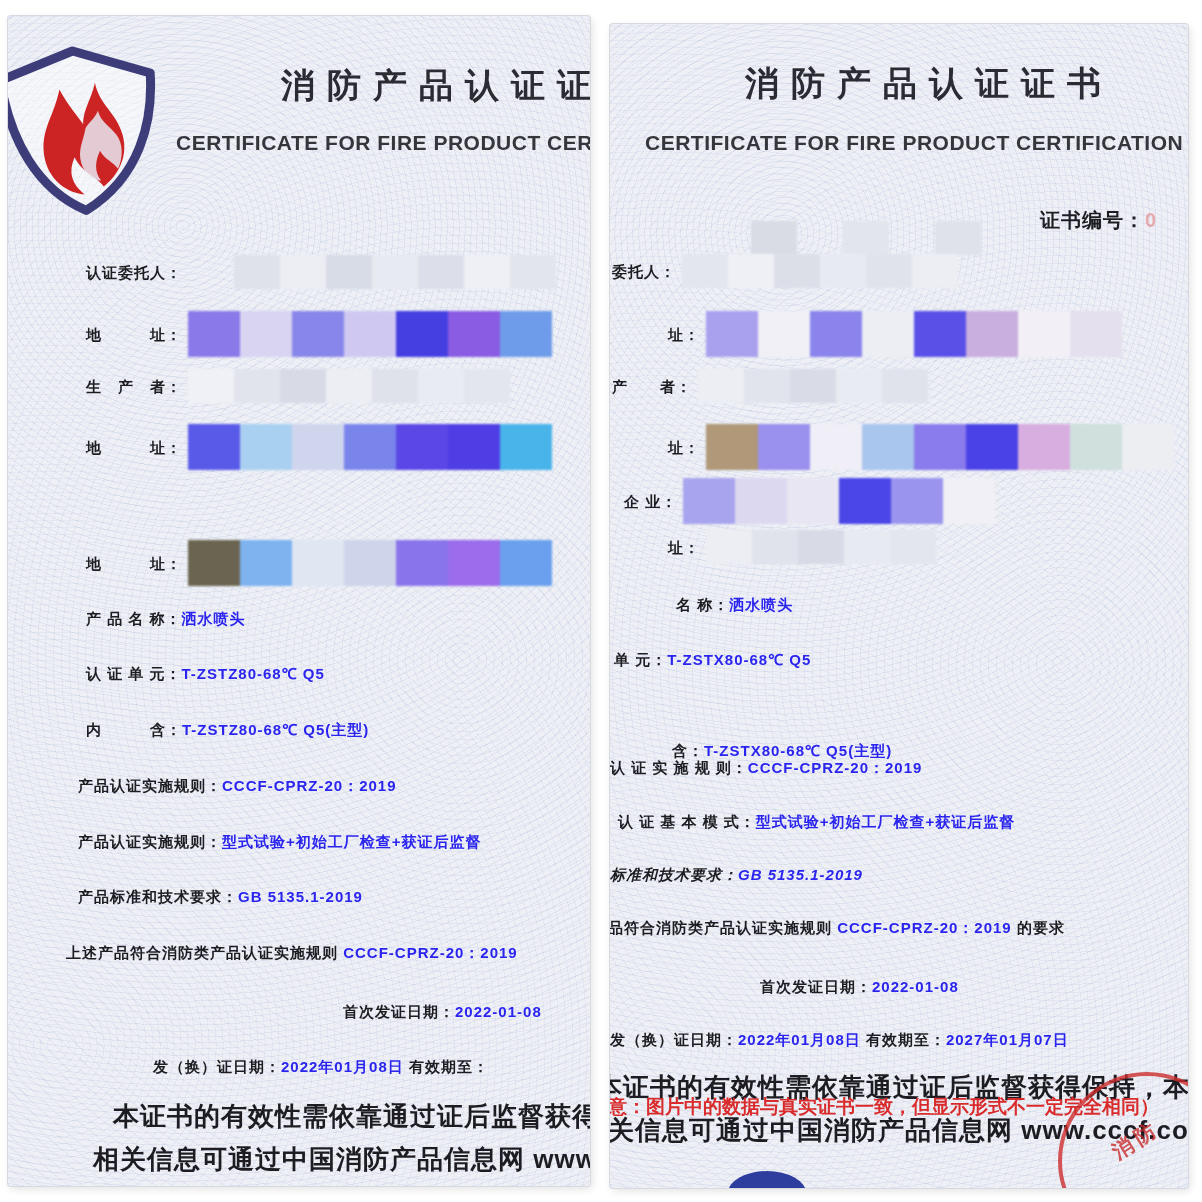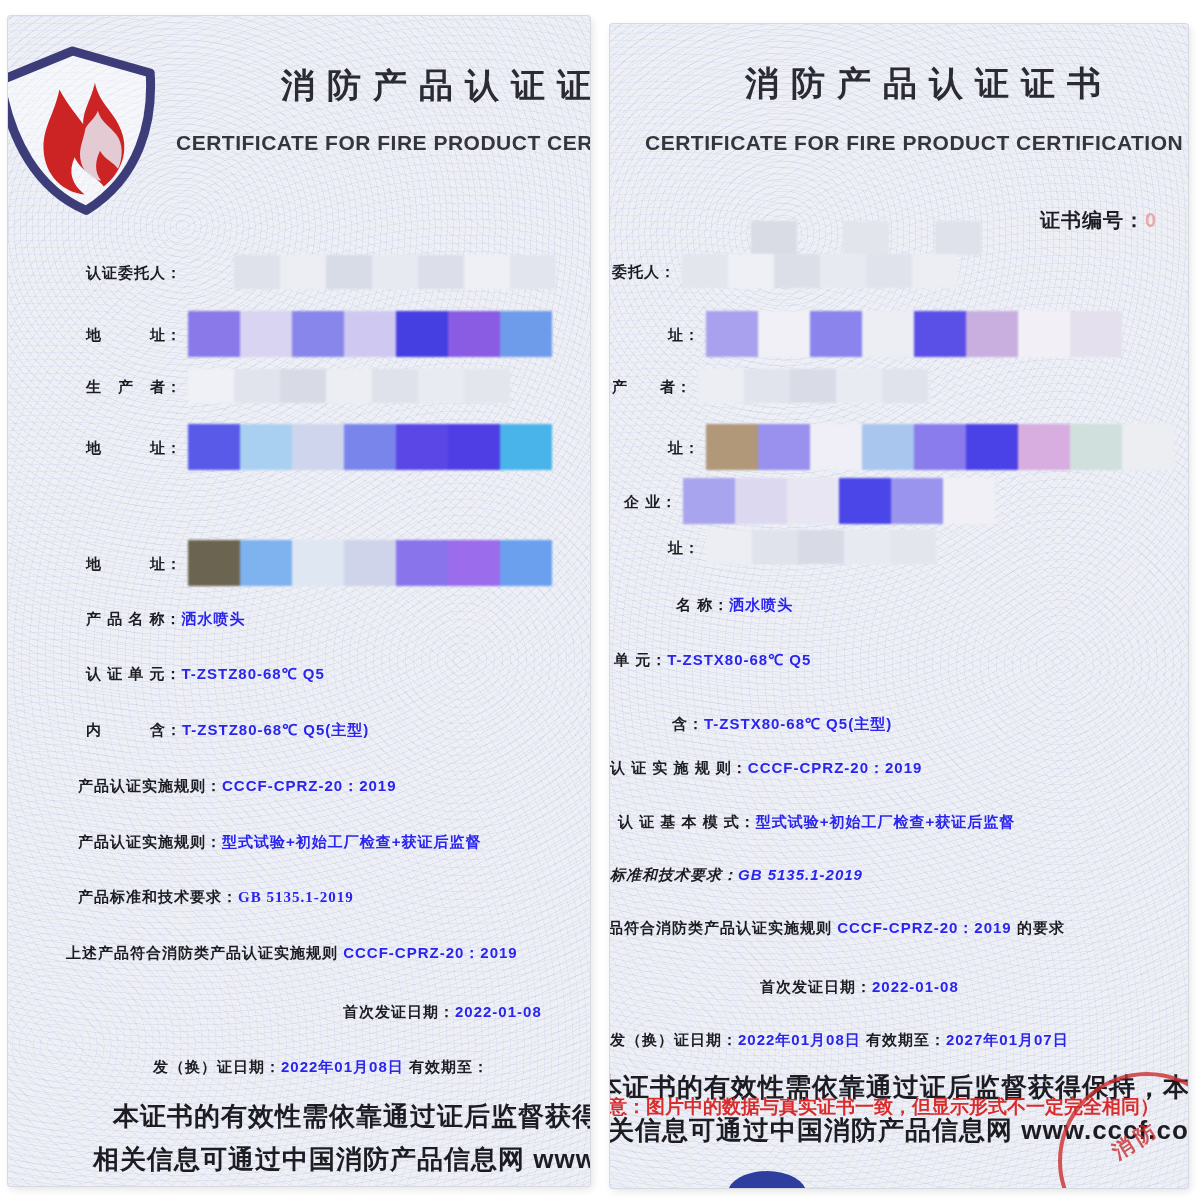--- a/index.html
+++ b/index.html
@@ -117,21 +117,21 @@
     </div>
     <div class="line" style="left:78px;top:699px;">
       <span>内　　　含：</span><span class="v">T-ZSTZ80-68℃ Q5(主型)</span>
     </div>
     <div class="line" style="left:70px;top:755px;">
       <span>产品认证实施规则：</span><span class="v">CCCF-CPRZ-20：2019</span>
     </div>
     <div class="line" style="left:70px;top:811px;">
       <span>产品认证实施规则：</span><span class="v">型式试验+初始工厂检查+获证后监督</span>
     </div>
-    <div class="line" style="left:70px;top:866px;font-family:Liberation Serif, serif;">
+    <div class="line" style="left:70px;top:866px;">
       <span>产品标准和技术要求：</span><span class="v">GB 5135.1-2019</span>
     </div>
 
     <div class="line" style="left:58px;top:922px;">
       <span>上述产品符合消防类产品认证实施规则 </span><span class="v">CCCF-CPRZ-20：2019</span>
     </div>
     <div class="line" style="left:335px;top:981px;">
       <span>首次发证日期：</span><span class="v">2022-01-08</span>
     </div>
     <div class="line" style="left:145px;top:1036px;">
@@ -221,21 +221,21 @@
           <i style="background: rgb(228, 230, 238);"></i>
         </span>
     </div>
 
     <div class="line" style="left:22px;top:566px;margin-left:44px;">
       <span>名 称：</span><span class="v">洒水喷头</span>
     </div>
     <div class="line" style="left:4px;top:621px;">
       <span>单 元：</span><span class="v">T-ZSTX80-68℃ Q5</span>
     </div>
-    <div class="line" style="left:62px;top:685px;">
+    <div class="line" style="left:62px;top:712px;">
       <span>含：</span><span class="v">T-ZSTX80-68℃ Q5(主型)</span>
     </div>
     <div class="line" style="left:0px;top:729px;">
       <span>认 证 实 施 规 则：</span><span class="v">CCCF-CPRZ-20：2019</span>
     </div>
     <div class="line" style="left:8px;top:783px;">
       <span>认 证 基 本 模 式：</span><span class="v">型式试验+初始工厂检查+获证后监督</span>
     </div>
     <div class="line" style="left:0px;top:836px;font-style:italic;">
       <span>标准和技术要求：</span><span class="v">GB 5135.1-2019</span>

